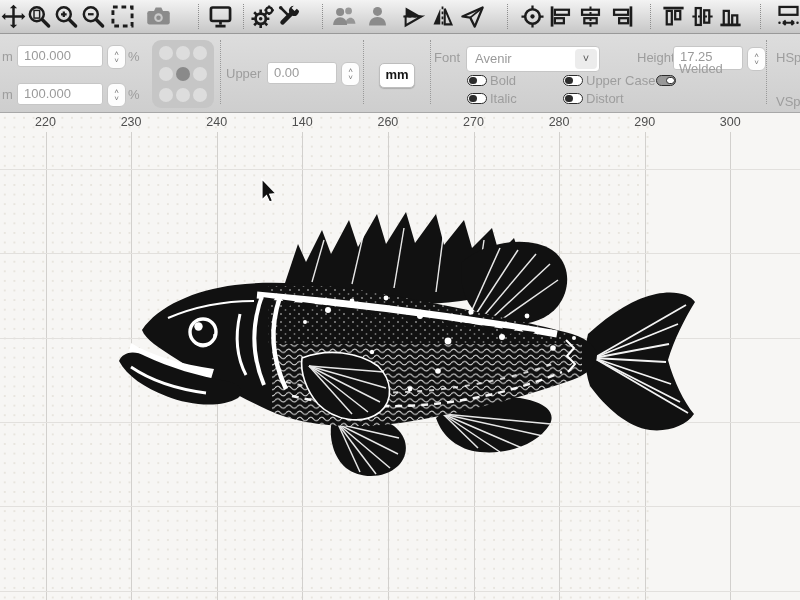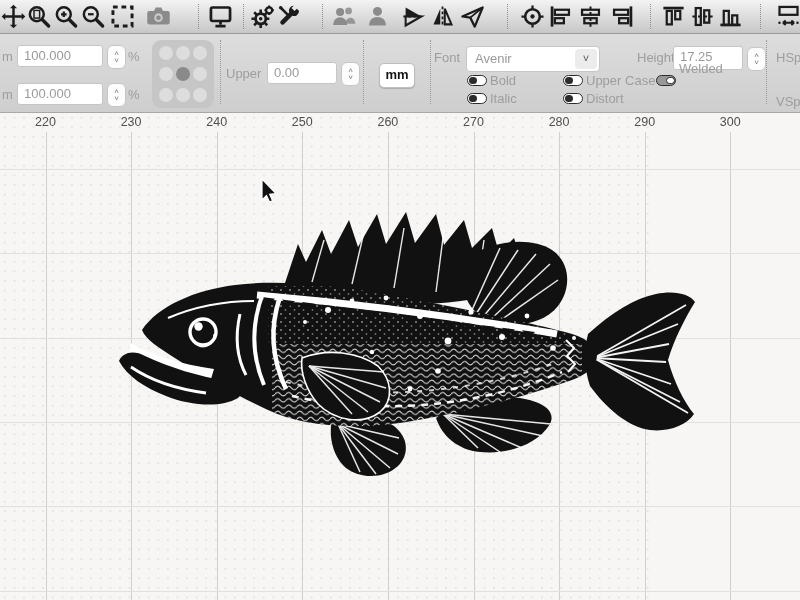--- a/index.html
+++ b/index.html
@@ -282,21 +282,21 @@
   <span class="lbl" style="left:776px;top:94px;">VSp</span>
 
   <div class="workspace" id="workspace">
       <div class="gridv" style="left: 45.5px; top: 19px; bottom: 0px;"></div>
       <span class="ruler-label" style="left: 45.5px; top: 2px;">220</span>
       <div class="gridv" style="left: 131.1px; top: 19px; bottom: 0px;"></div>
       <span class="ruler-label" style="left: 131.1px; top: 2px;">230</span>
       <div class="gridv" style="left: 216.7px; top: 19px; bottom: 0px;"></div>
       <span class="ruler-label" style="left: 216.7px; top: 2px;">240</span>
       <div class="gridv" style="left: 302.3px; top: 19px; bottom: 0px;"></div>
-      <span class="ruler-label" style="left: 302.3px; top: 2px;">250</span>
+      <span class="ruler-label" style="left: 302.3px; top: 2px;">140</span>
       <div class="gridv" style="left: 387.9px; top: 19px; bottom: 0px;"></div>
       <span class="ruler-label" style="left: 387.9px; top: 2px;">260</span>
       <div class="gridv" style="left: 473.5px; top: 19px; bottom: 0px;"></div>
       <span class="ruler-label" style="left: 473.5px; top: 2px;">270</span>
       <div class="gridv" style="left: 559.1px; top: 19px; bottom: 0px;"></div>
       <span class="ruler-label" style="left: 559.1px; top: 2px;">280</span>
       <div class="gridv" style="left: 644.7px; top: 19px; bottom: 0px;"></div>
       <span class="ruler-label" style="left: 644.7px; top: 2px;">290</span>
       <div class="gridv" style="left: 730.3px; top: 19px; bottom: 0px;"></div>
       <span class="ruler-label" style="left: 730.3px; top: 2px;">300</span>

